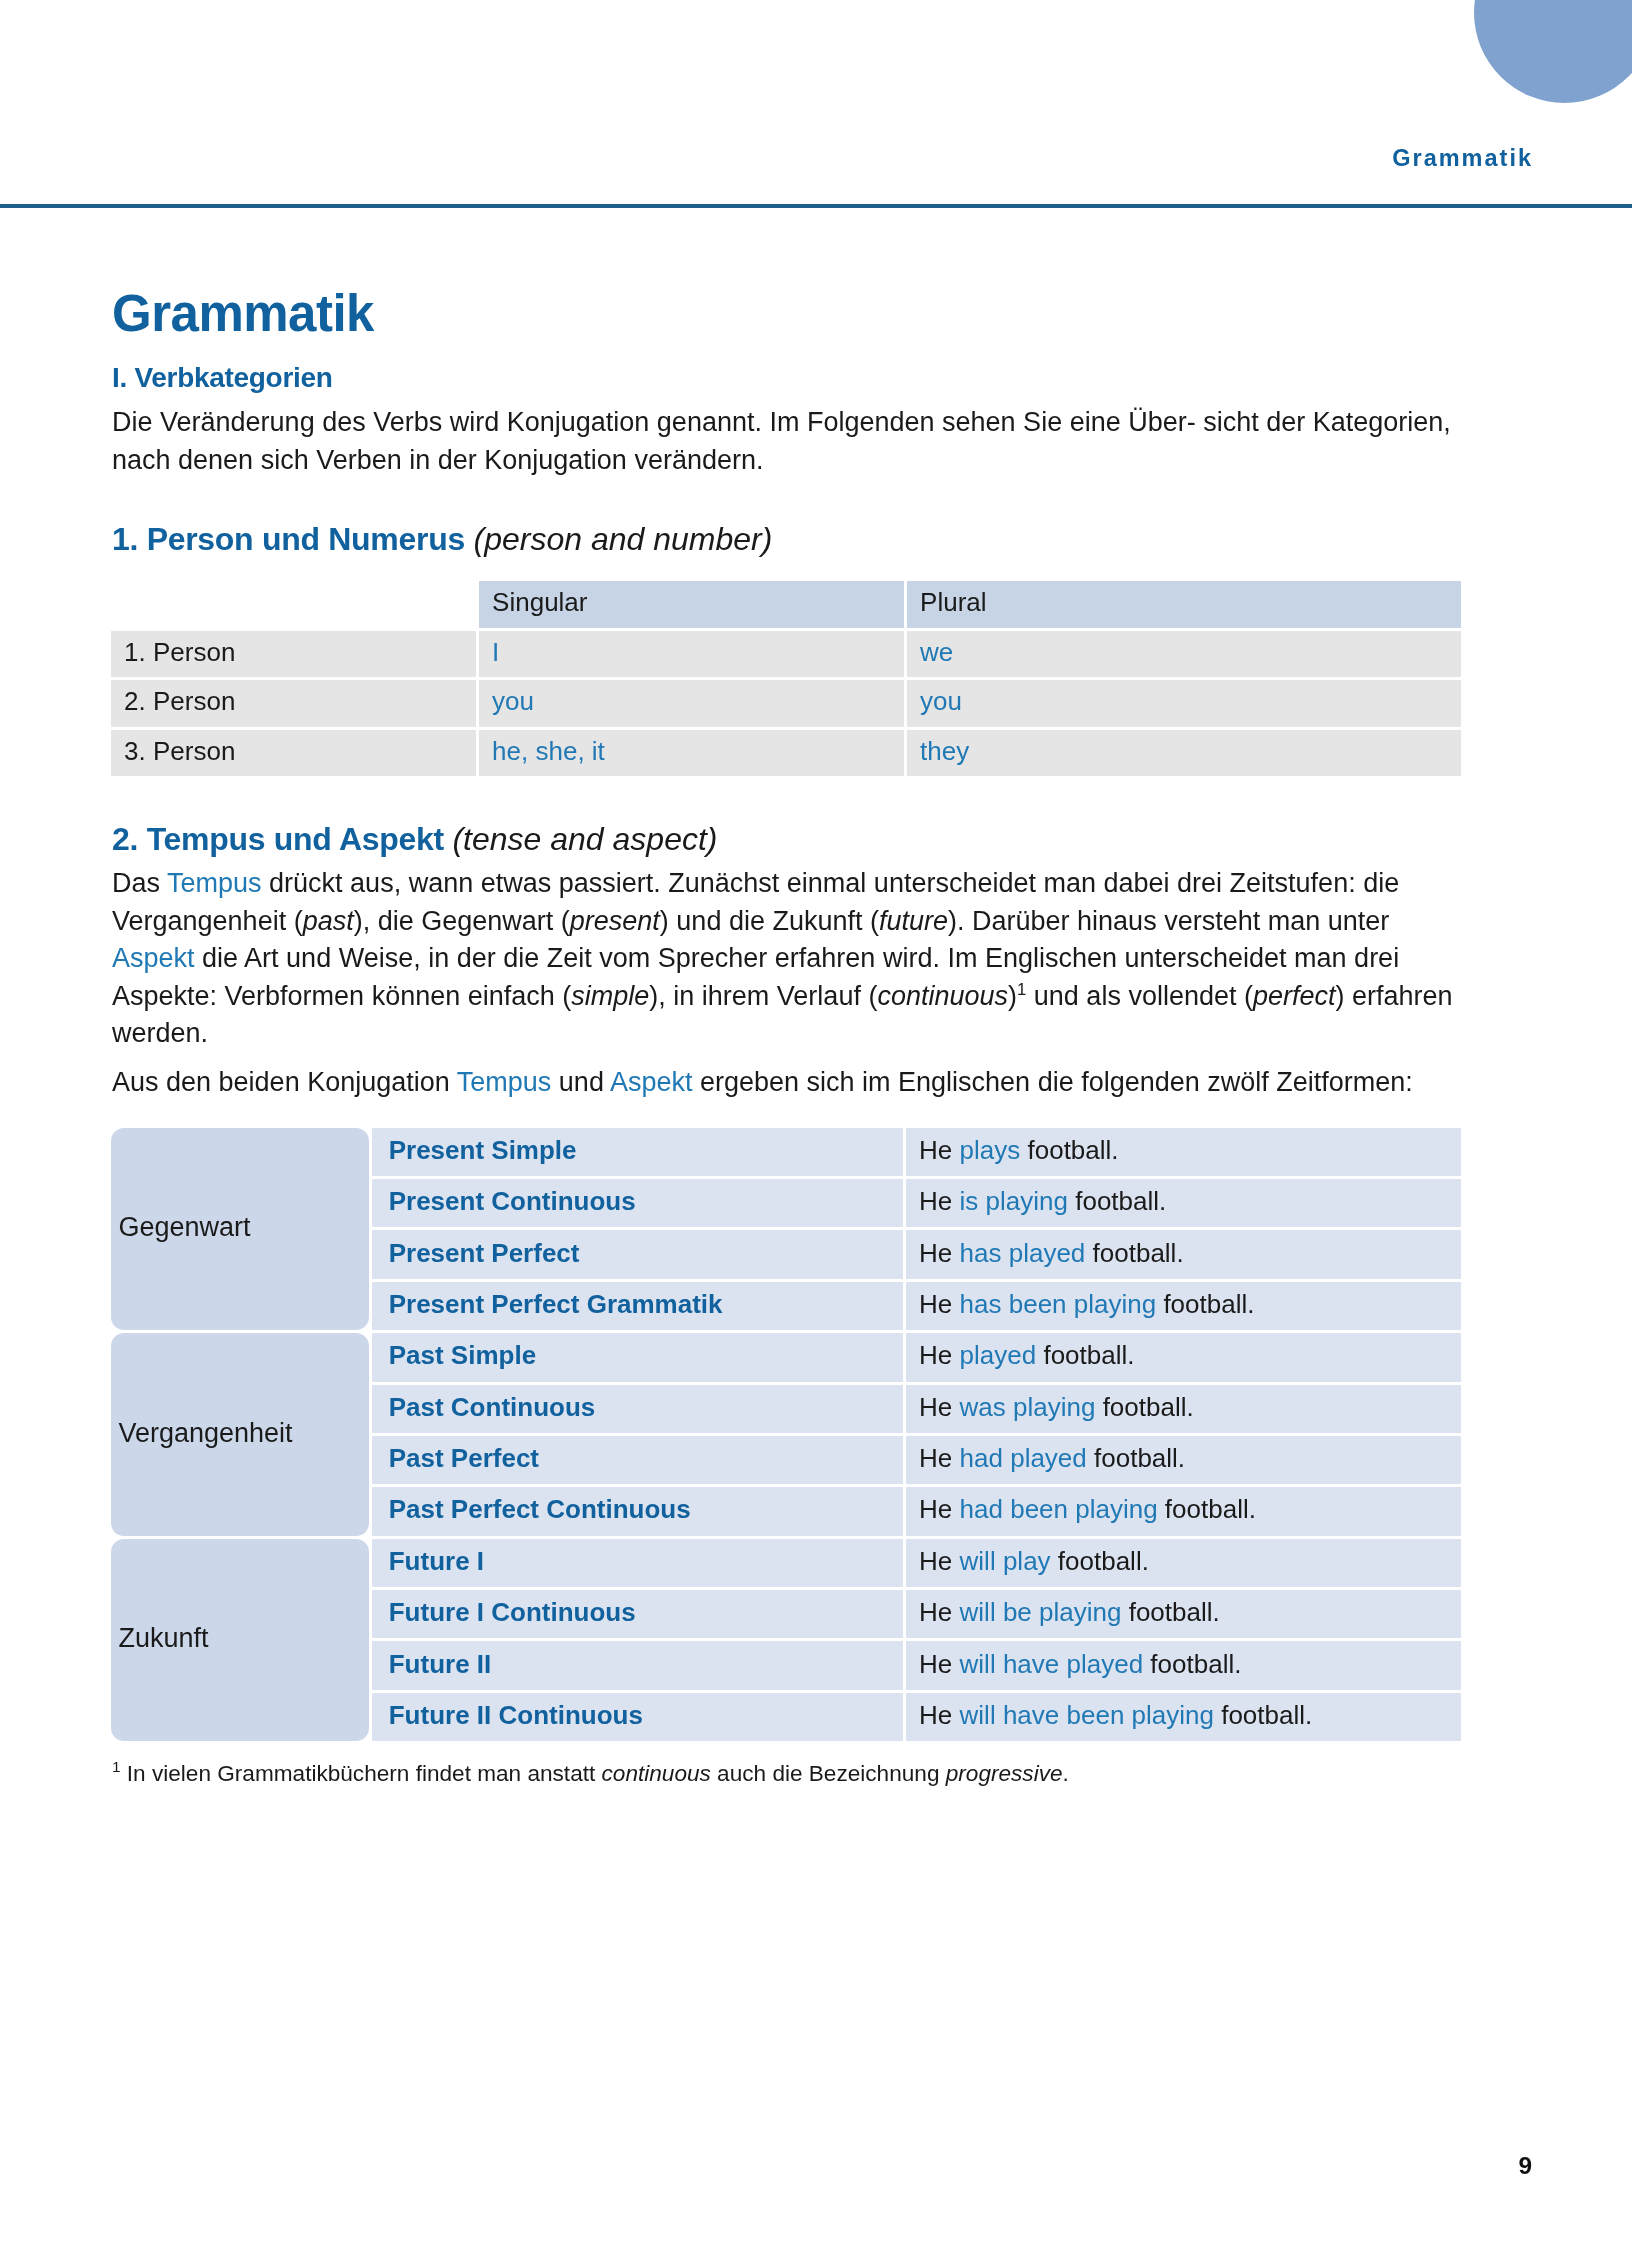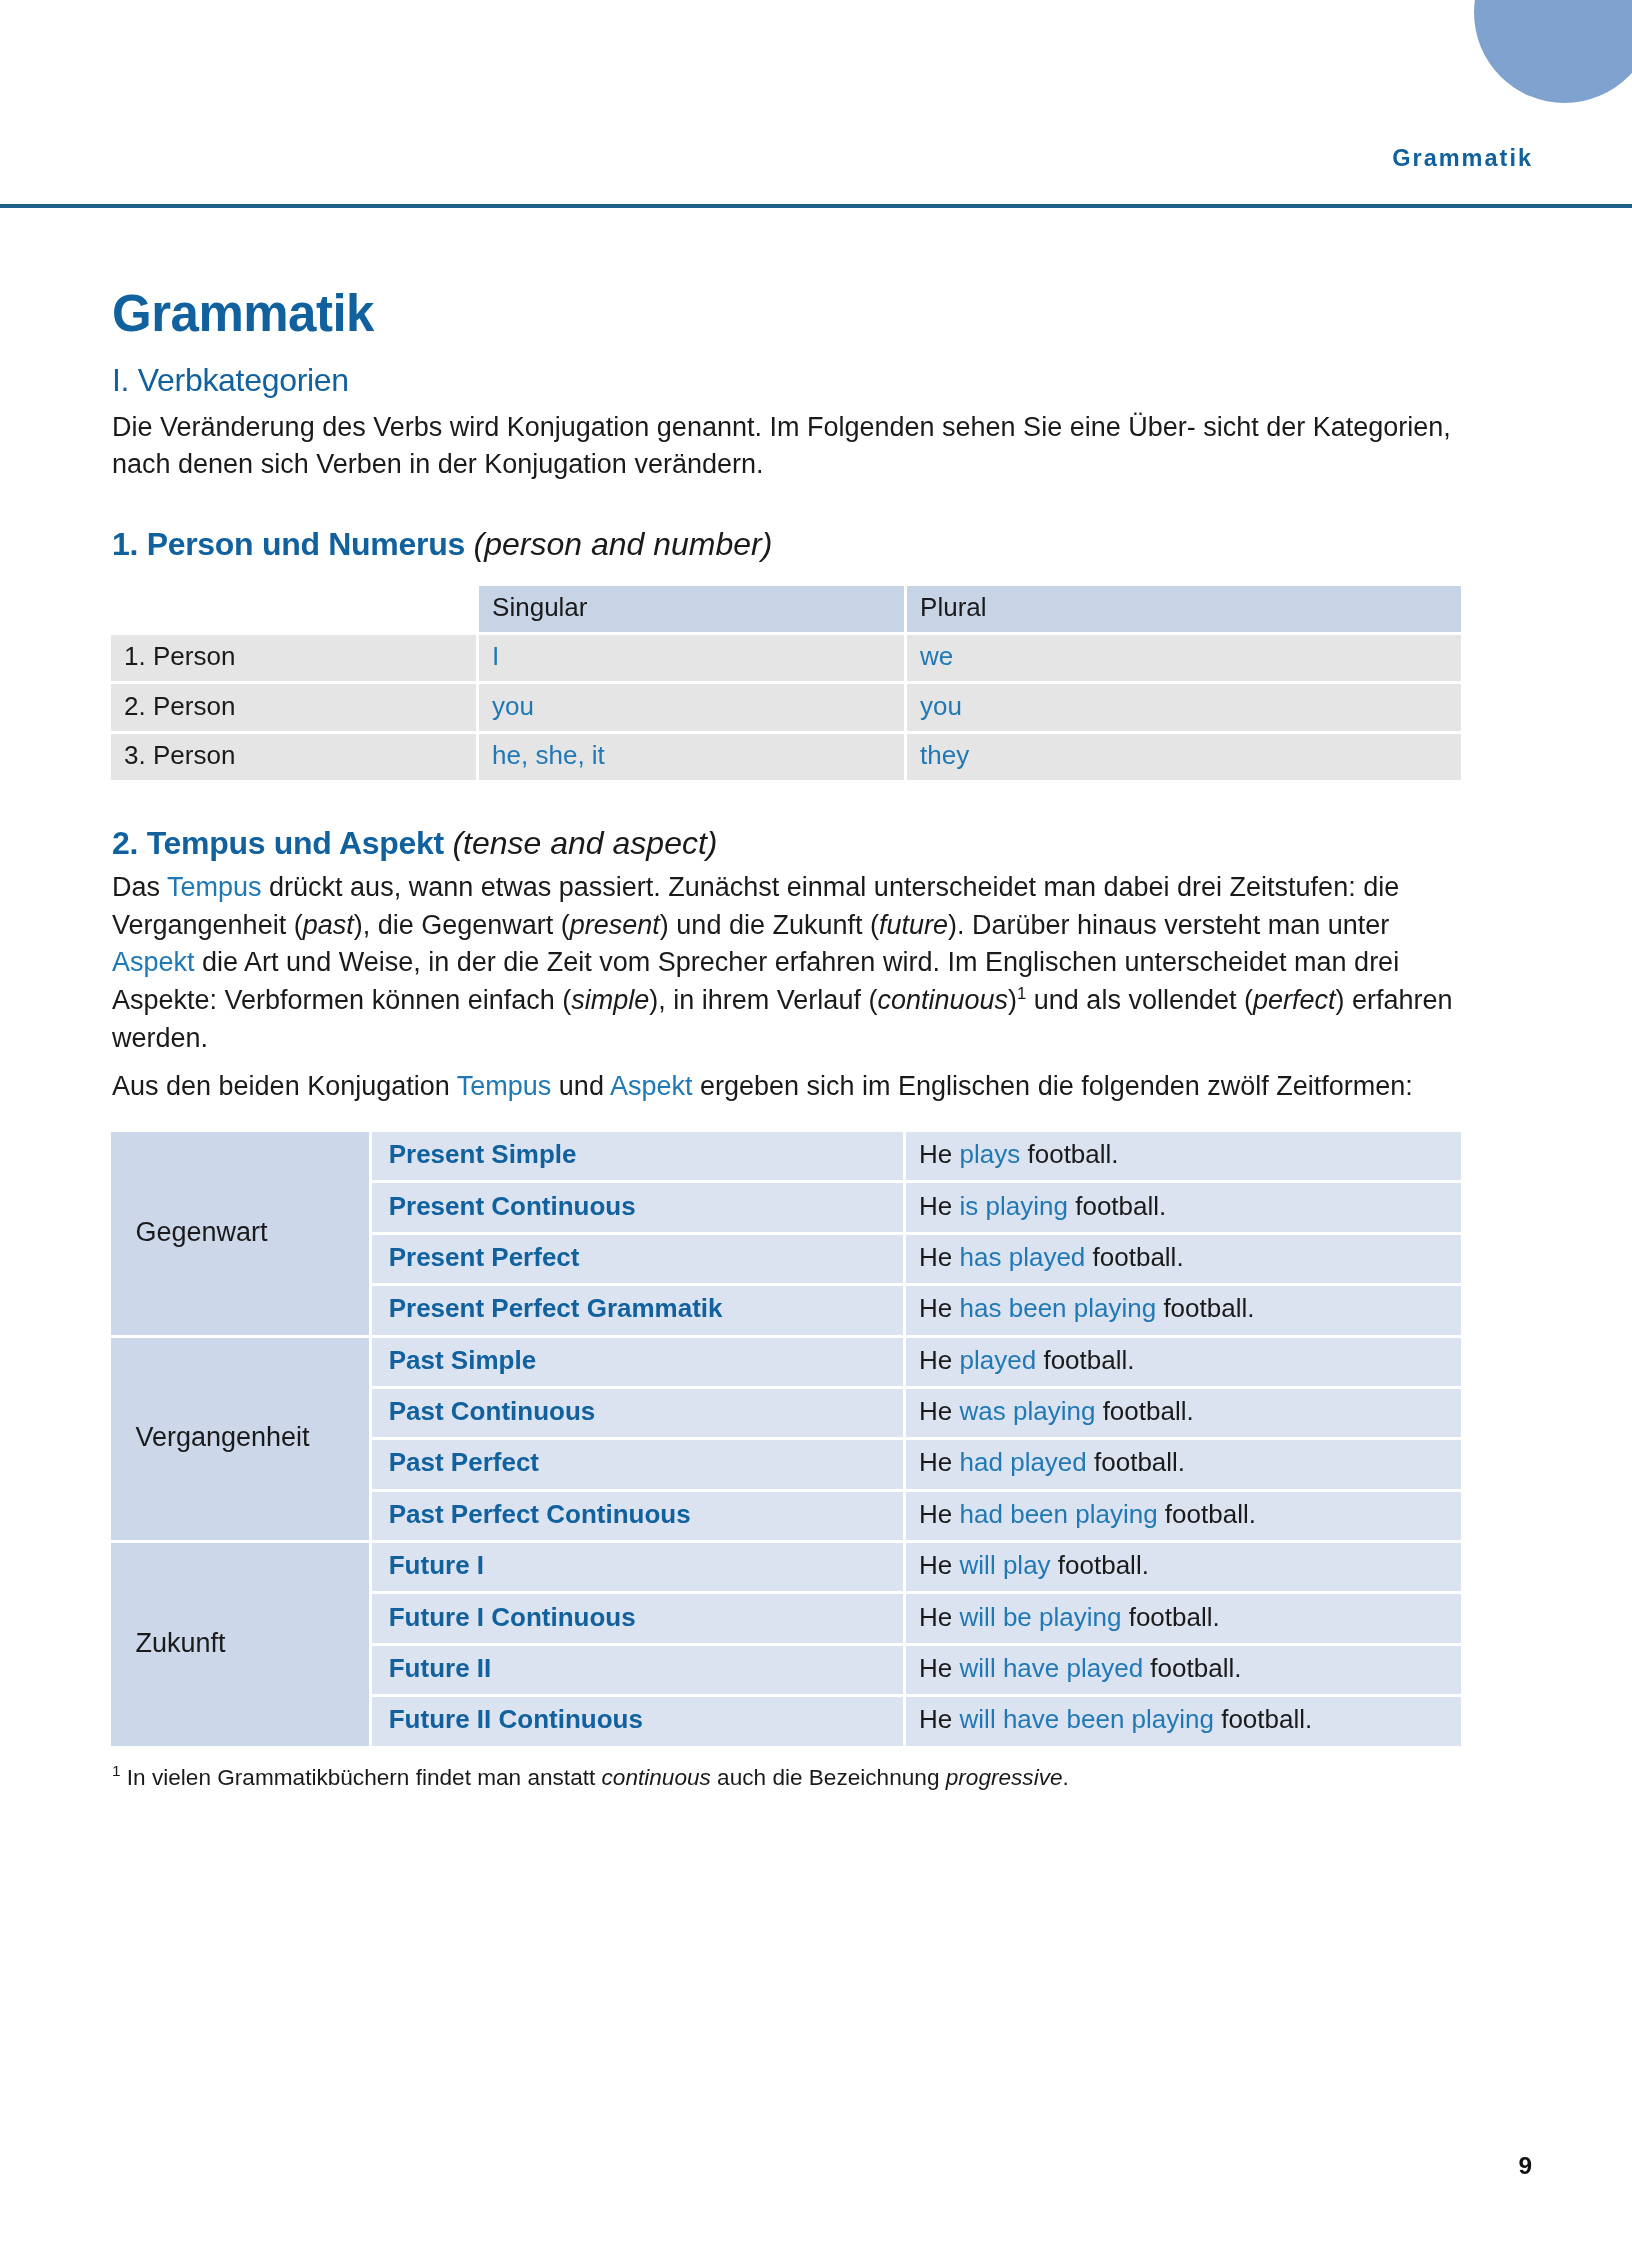--- a/index.html
+++ b/index.html
@@ -60,22 +60,22 @@
     margin: 288px 0 0 0;
     font-size: 51px;
     font-weight: bold;
     color: #11619e;
     letter-spacing: -0.5px;
     line-height: 1;
   }
 
   h2.section-title {
     margin: 23.5px 0 0 0;
-    font-size: 32px;
-    font-weight: normal;
+    font-size: 28px;
+    font-weight: bold;
     color: #11619e;
     letter-spacing: -0.3px;
     line-height: 1.1;
   }
 
   h3.sub-title {
     margin: 42px 0 7.2px 0;
     font-size: 32px;
     font-weight: bold;
     color: #11619e;
@@ -133,21 +133,22 @@
     vertical-align: middle;
     background: #dce3f0;
     line-height: 1.2;
   }
   .tbl-tenses td.group {
     background: #ccd8ea;
     vertical-align: middle;
     text-align: left;
     color: #1a1a1a;
     font-size: 27px;
-    padding-left: 24px;
+    padding-left: 7px;
+    border-radius: 13px;
   }
   .tbl-tenses td.tense {
     color: #11619e;
     font-weight: bold;
     padding-left: 16.3px;
   }
   .tbl-tenses td.example { color: #1a1a1a; }
   .tbl-tenses td.example .hl { color: #2079b5; }
 
   

